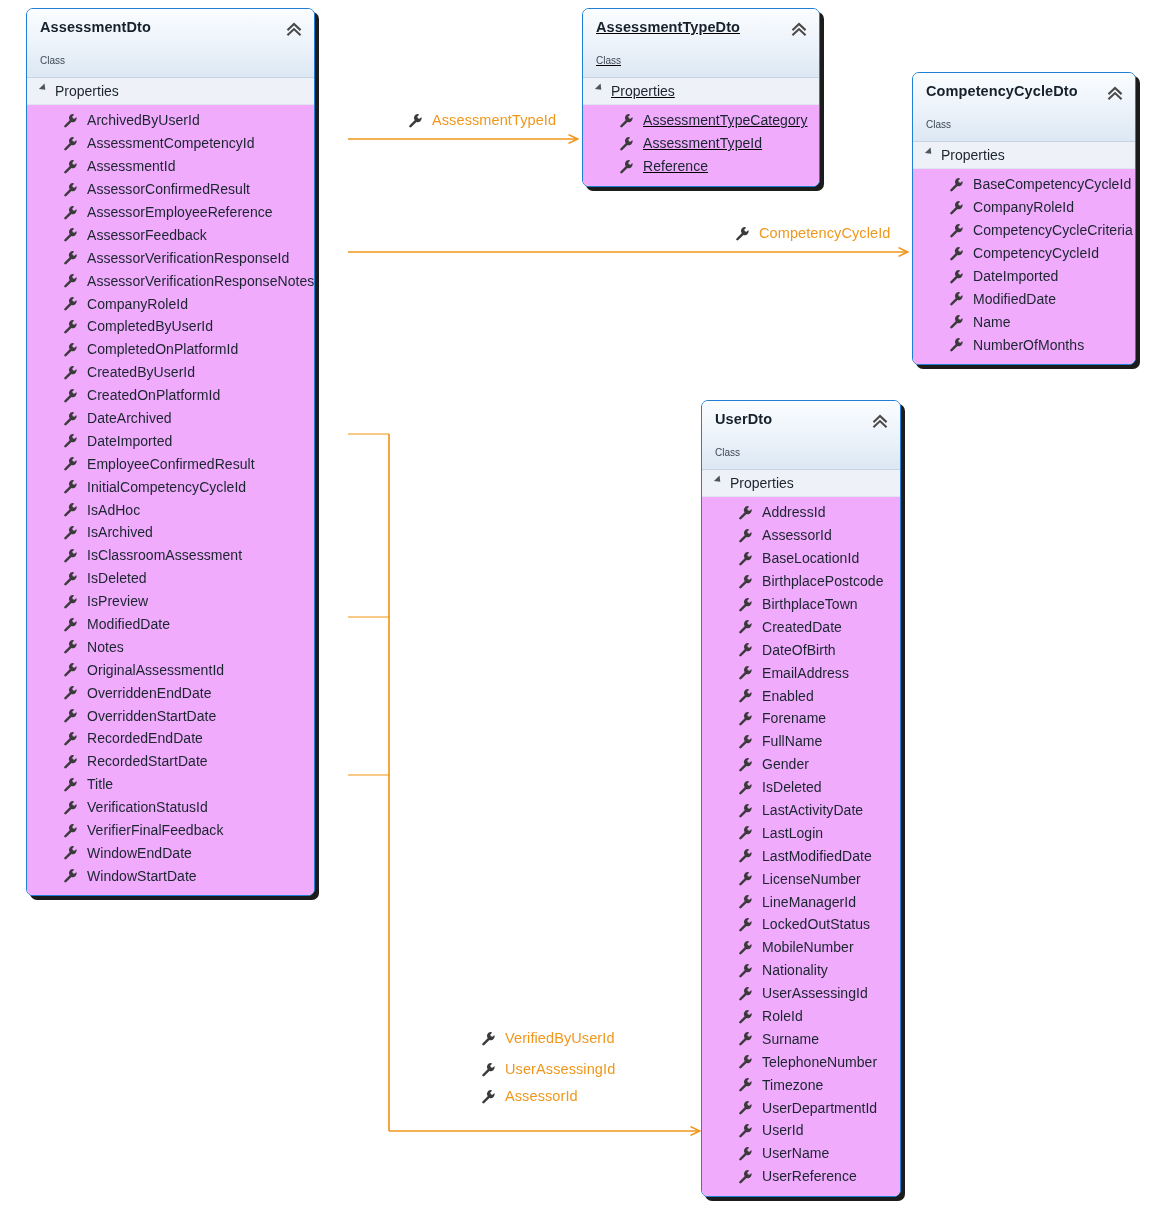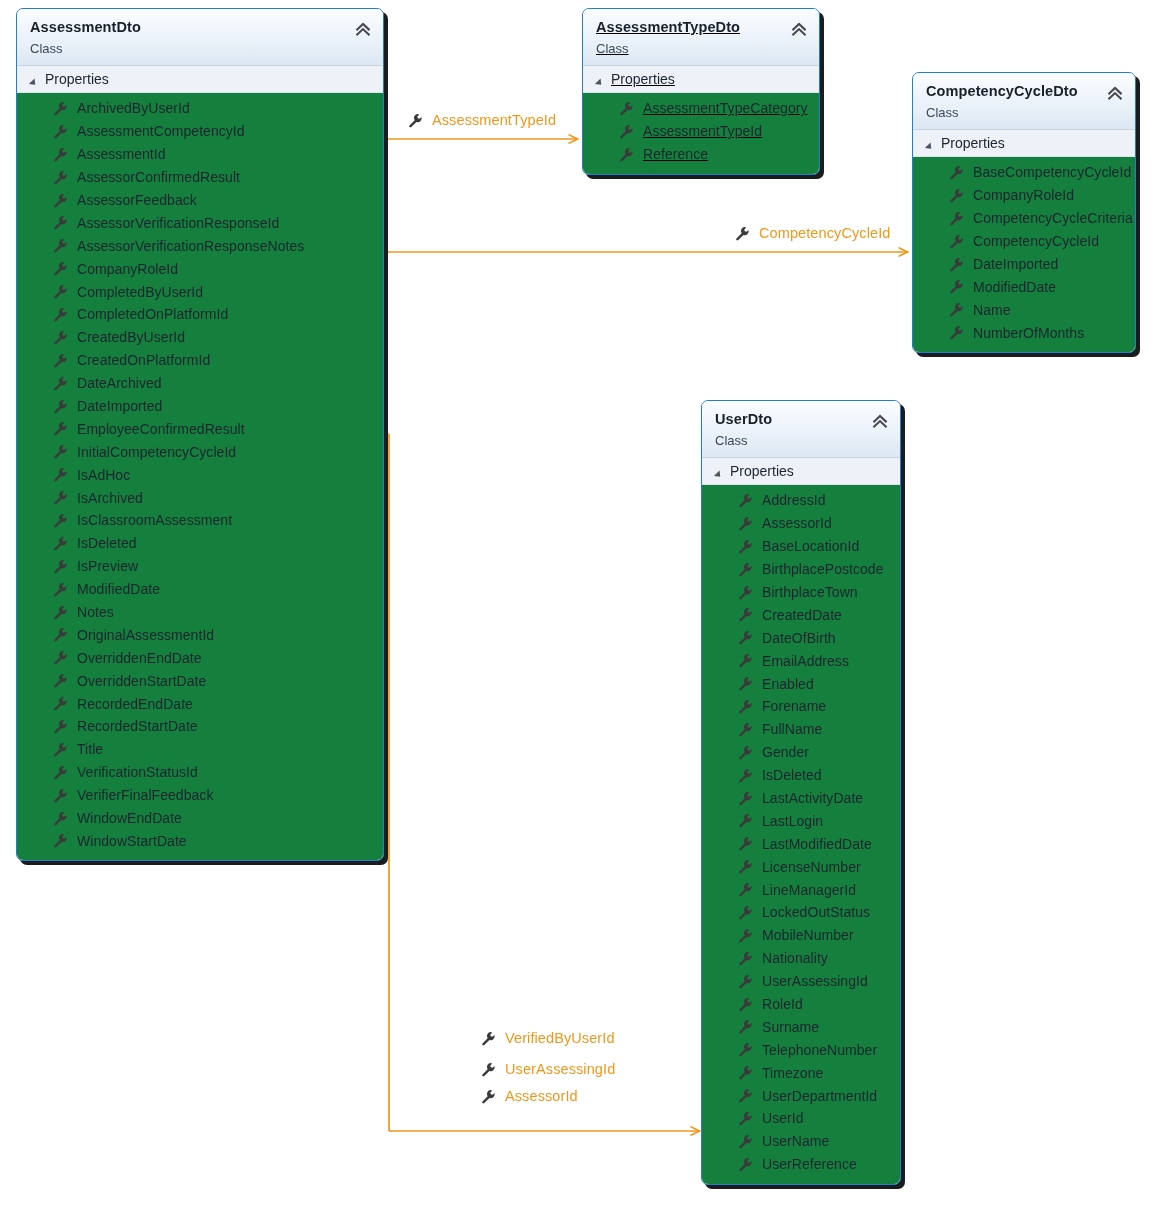--- a/index.html
+++ b/index.html
@@ -57,55 +57,55 @@
     border-bottom: 1px solid #c6d4e2;
   }
   .card-title {
     font-size: 14.5px;
     font-weight: bold;
     color: #16212B;
     line-height: 19px;
     letter-spacing: .1px;
   }
   .card-stereotype {
-    font-size: 13px;
+    font-size: 10px;
     color: #3B4854;
     line-height: 17px;
-    margin-top: 3px;
+    margin-top: 15px;
   }
   .collapse-icon {
     position: absolute;
     right: 11px;
     top: 12px;
     width: 18px;
     height: 18px;
   }
 
   .section-header {
     display: flex;
-    align-items: flex-end;
+    align-items: flex-start;
     gap: 9px;
     padding: 5px 0 5px 14px;
     background: #eef1f8;
     border-bottom: 1px solid #dfe4ee;
     font-size: 14px;
     color: #1B252F;
   }
   .tri {
     width: 0; height: 0;
     border-left: 5px solid #4a5560;
     border-top: 4px solid transparent;
     border-bottom: 4px solid transparent;
     transform: rotate(45deg);
     margin-top: 1px;
   }
 
   .members {
     padding: 4px 0 8px 0;
-    background: #15803d;
+    background: #f0abfc;
   }
   .member-row {
     display: flex;
     align-items: center;
     gap: 9px;
     padding: 0 0 0 36px;
     height: 22.9px;
     font-size: 14px;
     color: #1B252F;
     white-space: nowrap;
@@ -169,21 +169,21 @@
   <span class="lbl-text">UserAssessingId</span>
 </div>
 
 <div class="assoc-label" style="left:481px; top:1088px;">
   <svg class="wrench" viewBox="0 0 16 16">
     <path d="M11.1 1.2a4.1 4.1 0 0 0-4.0 6.5L1.6 13.2a1.3 1.3 0 0 0 1.9 1.8l5.5-5.5a4.1 4.1 0 0 0 5.3-5.3l-2.0 2.0-1.9-0.5-0.5-1.9 2.0-2.0a4.2 4.2 0 0 0-0.8-0.6z" fill="#3A3A3A"></path>
   </svg>
   <span class="lbl-text">AssessorId</span>
 </div>
 
-<div class="class-card" style="left:16px; top:8px; width:368px;">
+<div class="class-card" style="left:26px; top:8px; width:289px;">
   <div class="card-header">
     <div class="card-title">AssessmentDto</div>
     <div class="card-stereotype">Class</div>
     <svg class="collapse-icon" viewBox="0 0 18 18">
       <path d="M3.2 8.4 L9 2.9 L14.8 8.4" fill="none" stroke="#4a4a4a" stroke-width="2.1" stroke-linecap="square"></path>
       <path d="M3.2 13.6 L9 8.1 L14.8 13.6" fill="none" stroke="#4a4a4a" stroke-width="2.1" stroke-linecap="square"></path>
     </svg>
   </div>
   <div class="section-header">
     <span class="tri"></span>
@@ -206,20 +206,26 @@
         <svg class="wrench" viewBox="0 0 16 16">
           <path d="M11.1 1.2a4.1 4.1 0 0 0-4.0 6.5L1.6 13.2a1.3 1.3 0 0 0 1.9 1.8l5.5-5.5a4.1 4.1 0 0 0 5.3-5.3l-2.0 2.0-1.9-0.5-0.5-1.9 2.0-2.0a4.2 4.2 0 0 0-0.8-0.6z" fill="#3A3A3A"></path>
         </svg>
         <span class="member-name">AssessmentId</span>
       </div>
       <div class="member-row">
         <svg class="wrench" viewBox="0 0 16 16">
           <path d="M11.1 1.2a4.1 4.1 0 0 0-4.0 6.5L1.6 13.2a1.3 1.3 0 0 0 1.9 1.8l5.5-5.5a4.1 4.1 0 0 0 5.3-5.3l-2.0 2.0-1.9-0.5-0.5-1.9 2.0-2.0a4.2 4.2 0 0 0-0.8-0.6z" fill="#3A3A3A"></path>
         </svg>
         <span class="member-name">AssessorConfirmedResult</span>
+      </div>
+      <div class="member-row">
+        <svg class="wrench" viewBox="0 0 16 16">
+          <path d="M11.1 1.2a4.1 4.1 0 0 0-4.0 6.5L1.6 13.2a1.3 1.3 0 0 0 1.9 1.8l5.5-5.5a4.1 4.1 0 0 0 5.3-5.3l-2.0 2.0-1.9-0.5-0.5-1.9 2.0-2.0a4.2 4.2 0 0 0-0.8-0.6z" fill="#3A3A3A"></path>
+        </svg>
+        <span class="member-name">AssessorEmployeeReference</span>
       </div>
       <div class="member-row">
         <svg class="wrench" viewBox="0 0 16 16">
           <path d="M11.1 1.2a4.1 4.1 0 0 0-4.0 6.5L1.6 13.2a1.3 1.3 0 0 0 1.9 1.8l5.5-5.5a4.1 4.1 0 0 0 5.3-5.3l-2.0 2.0-1.9-0.5-0.5-1.9 2.0-2.0a4.2 4.2 0 0 0-0.8-0.6z" fill="#3A3A3A"></path>
         </svg>
         <span class="member-name">AssessorFeedback</span>
       </div>
       <div class="member-row">
         <svg class="wrench" viewBox="0 0 16 16">
           <path d="M11.1 1.2a4.1 4.1 0 0 0-4.0 6.5L1.6 13.2a1.3 1.3 0 0 0 1.9 1.8l5.5-5.5a4.1 4.1 0 0 0 5.3-5.3l-2.0 2.0-1.9-0.5-0.5-1.9 2.0-2.0a4.2 4.2 0 0 0-0.8-0.6z" fill="#3A3A3A"></path>

